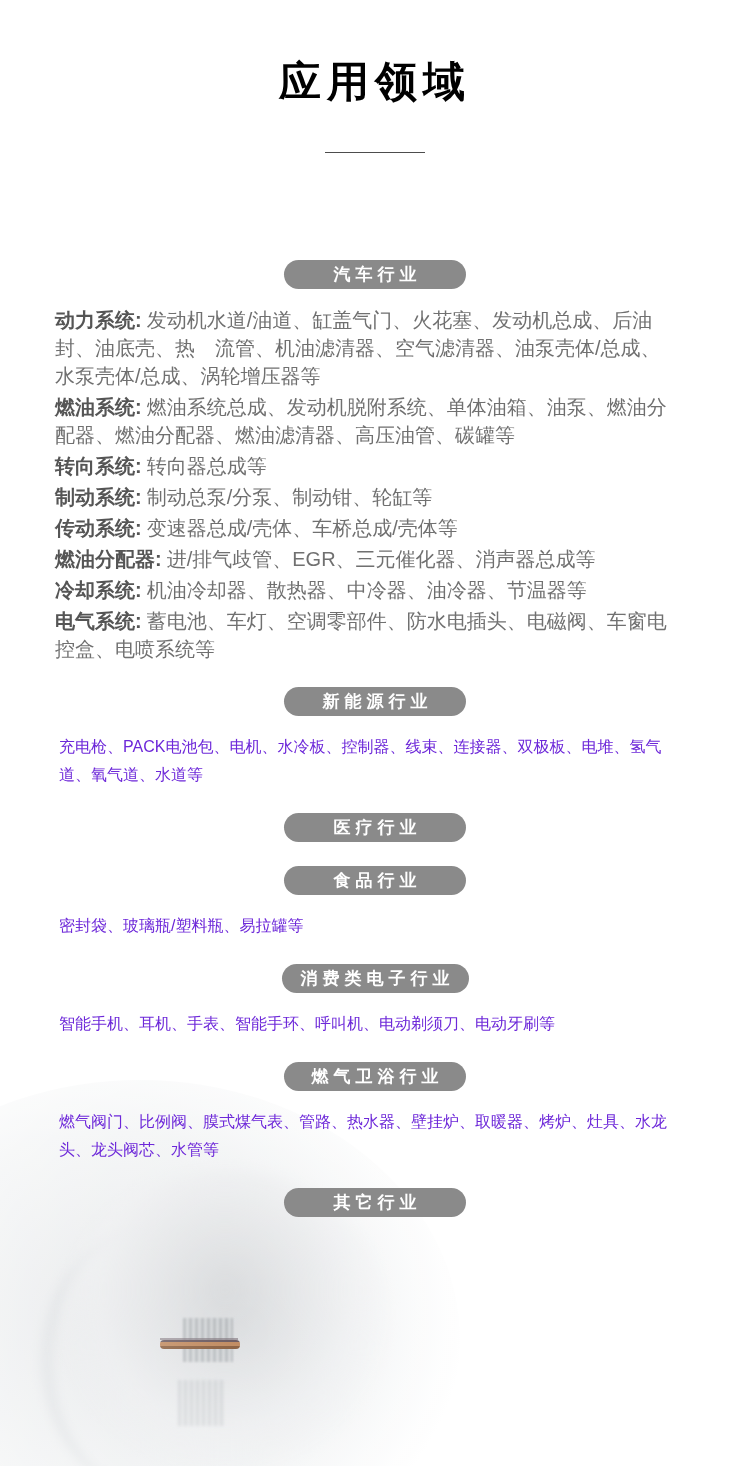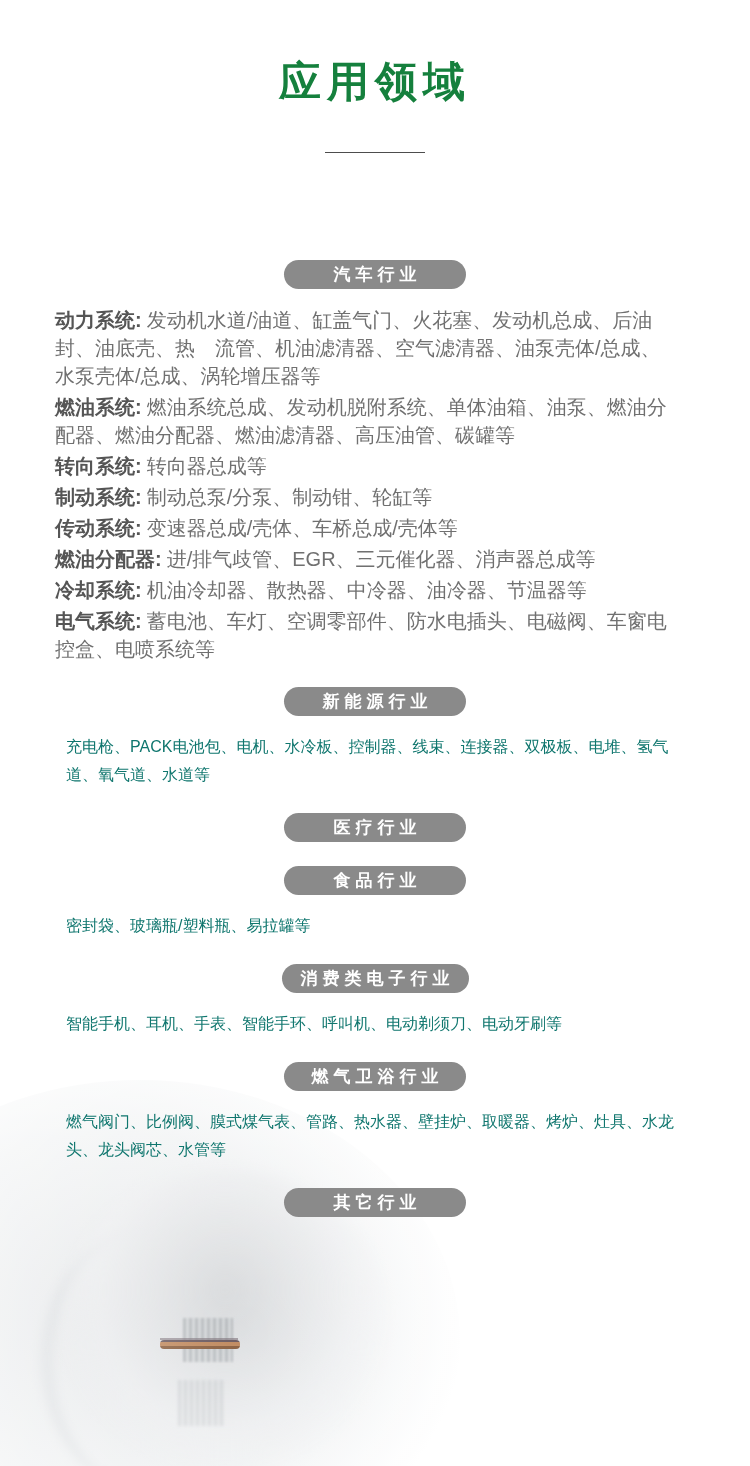--- a/index.html
+++ b/index.html
@@ -49,21 +49,21 @@
   .bg-fade{
     position:absolute;left:0;top:0;width:100%;height:100%;
     background:radial-gradient(ellipse at 32% 78%, rgba(255,255,255,0) 0%, rgba(255,255,255,0.55) 42%, rgba(255,255,255,0.92) 68%, #ffffff 85%);
   }
   
   .content{position:relative;z-index:2;padding:0 55px;}
   .page-title{
     margin:0;padding-top:54px;
     text-align:center;
     font-size:42px;font-weight:700;letter-spacing:6px;
-    color:#15803d;
+    color:#000000;
   }
   .title-divider{
     width:100px;height:0;
     border:none;border-top:1px solid #4d4d4d;
     margin:42px auto 0 auto;
   }
   .sec{margin:0;}
   .badge-row{display:flex;justify-content:center;align-items:center;}
   .badge{
     display:flex;align-items:center;justify-content:center;
@@ -73,21 +73,21 @@
     background:#8a8a8a;
     color:#ffffff;font-size:17px;font-weight:700;
     letter-spacing:5px;text-indent:5px;
   }
   .badge-gap-first{margin-top:107px;}
   .badge-gap{margin-top:24px;}
   .sec-body{margin-top:17px;}
   .row{margin:0 16px 3px 0;font-size:20px;line-height:28px;color:#707070;}
   .row:last-child{margin-bottom:0;}
   .lbl{font-weight:700;color:#555555;margin-right:5px;}
-  .plain{margin:11px;font-size:16px;line-height:28px;color:#0f766e;}
+  .plain{margin:4px;font-size:16px;line-height:28px;color:#6d28d9;}
 </style>
 </head>
 <body>
 
 <div class="page">
 
   <div class="bg">
     <div class="bg-blob bg-blob-1"></div>
     <div class="bg-curve"></div>
     <div class="bg-blob bg-blob-2"></div>

